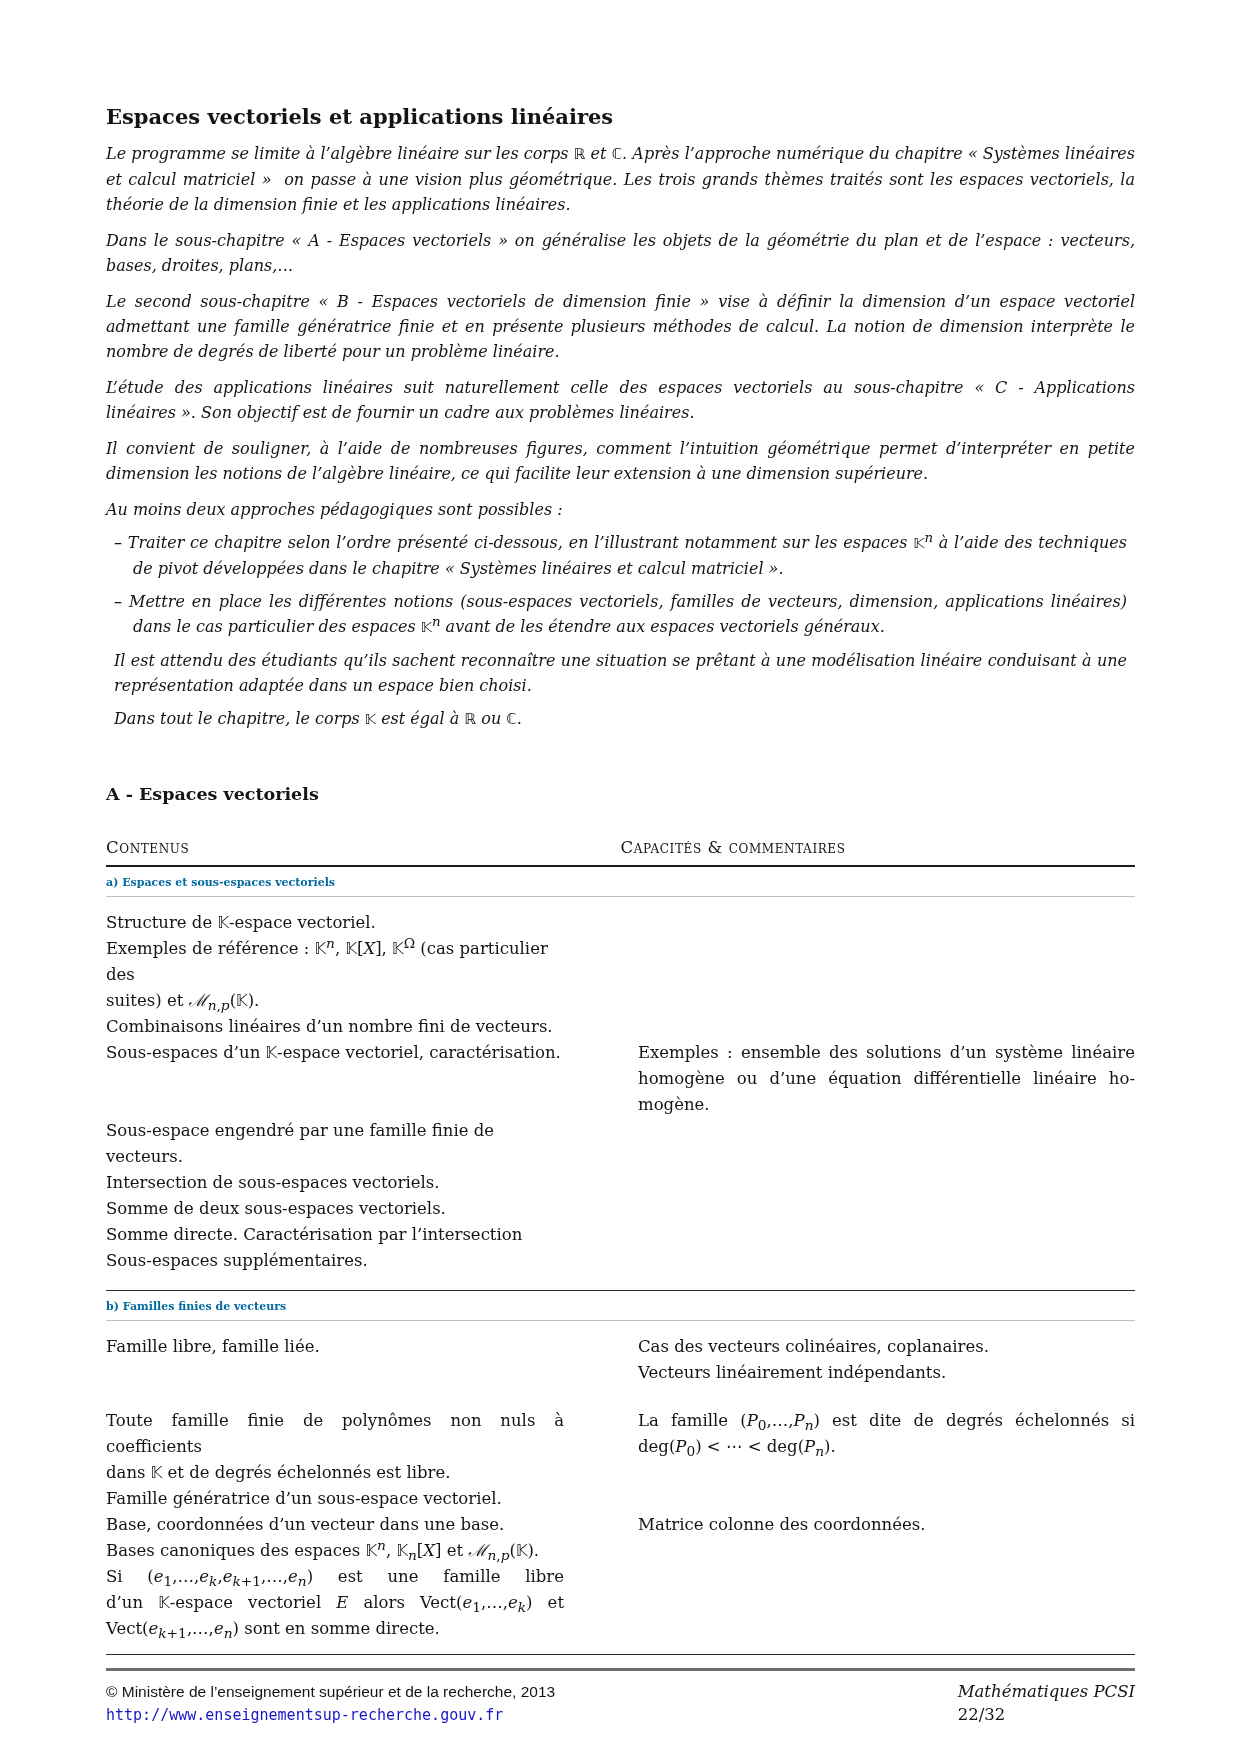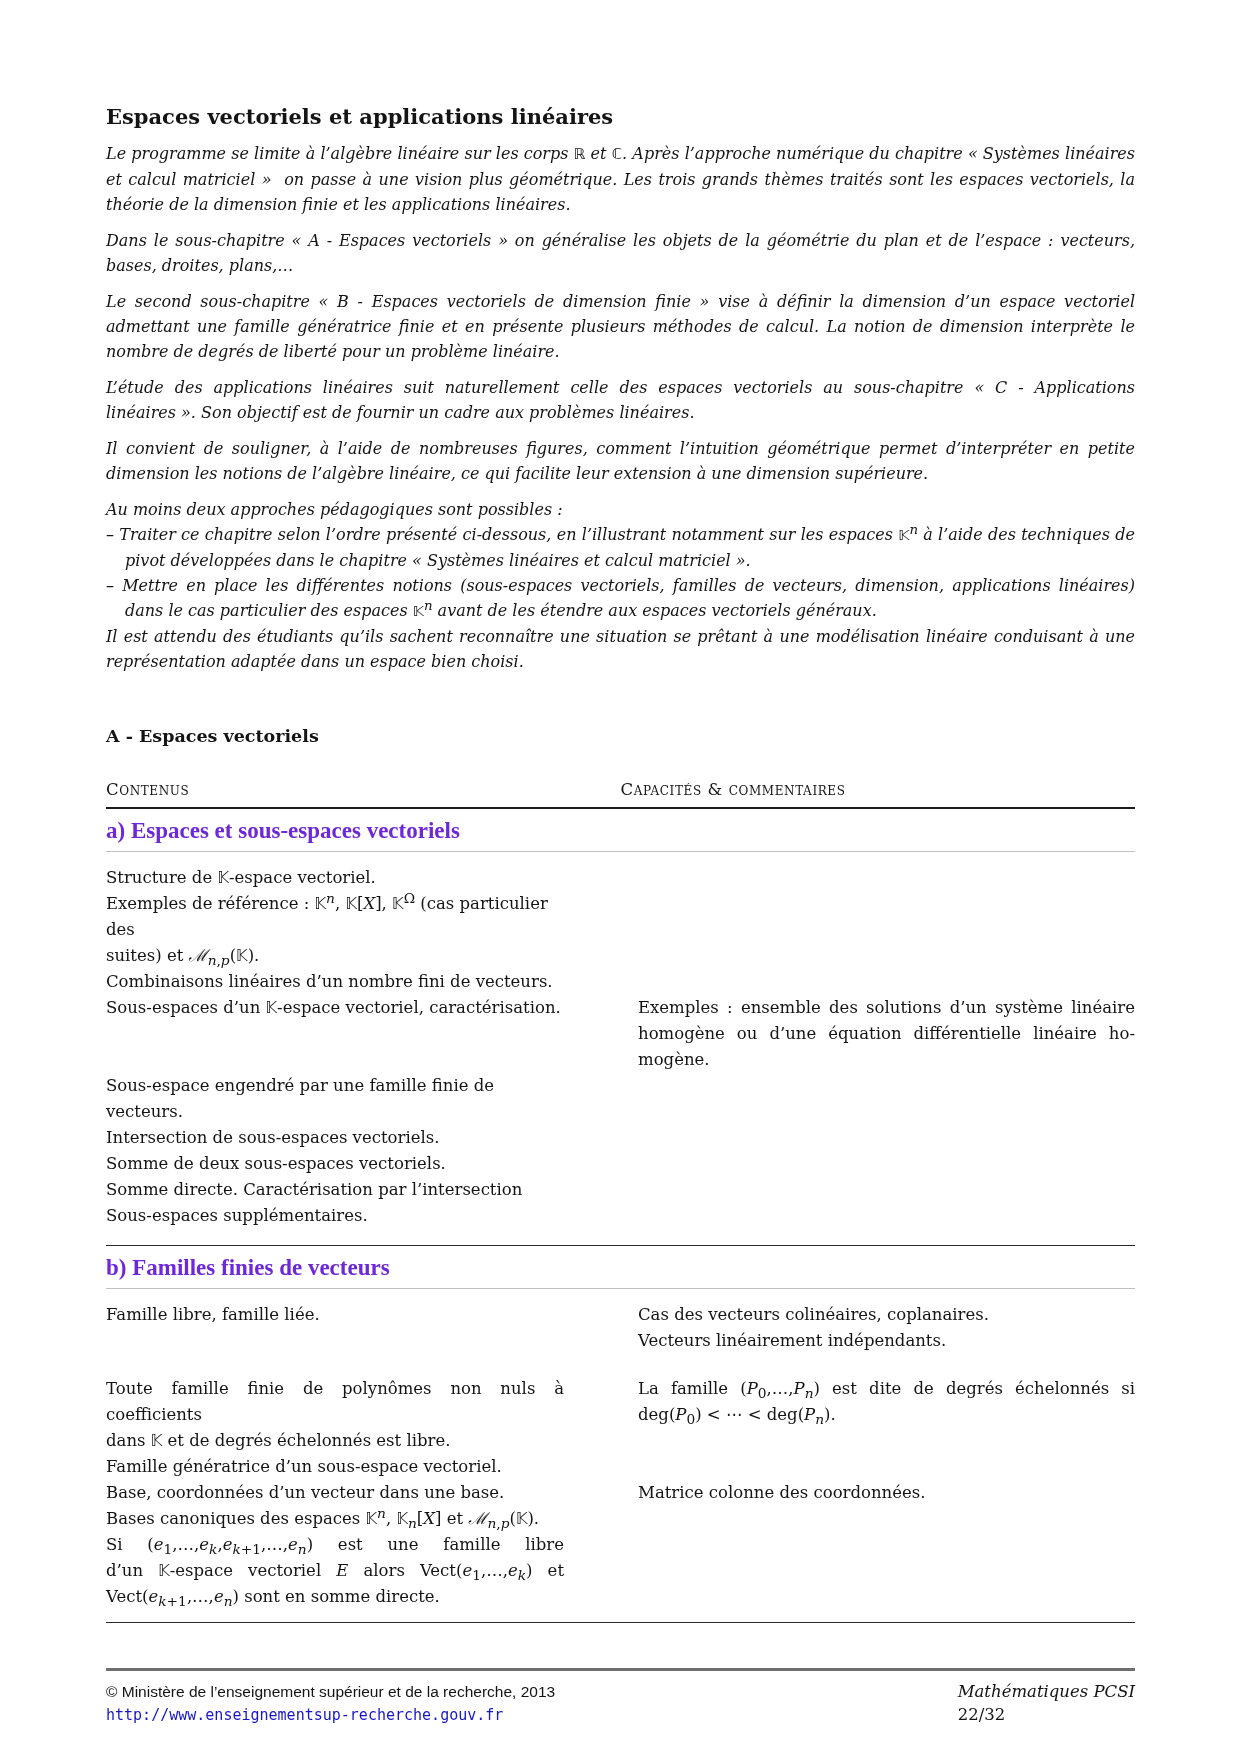--- a/index.html
+++ b/index.html
@@ -4,34 +4,34 @@
 <style>
   html,body{margin:0;padding:0;background:#ffffff;}
   body{width:1240px;height:1754px;position:relative;font-family:"DejaVu Serif",serif;color:#141414;
        -webkit-font-smoothing:antialiased;}
   .page{position:relative;width:1240px;height:1754px;overflow:hidden;}
   .content{padding:0 105px 0 106px;}
 
   h1.doctitle{font-size:21px;line-height:26px;font-weight:bold;margin:104px 0 0 0;}
 
   .intro p{font-style:italic;font-size:16px;line-height:25px;text-align:justify;margin:11px 0 0 0;}
-  .intro .tight{margin:0;}
+  .intro .tight{margin:8px;}
   .dash-item{padding-left:19px;text-indent:-19px;}
   .bb{font-style:normal;font-family:"DejaVu Sans","DejaVu Serif",sans-serif;font-size:0.93em;}
   sup,sub{line-height:0;}
 
   h2.section{font-size:17.5px;font-weight:bold;margin:52px 0 0 0;}
 
   .tablewrap{margin-top:34px;}
   .thead{display:flex;}
   .thead .th{width:50%;text-align:left;font-variant:small-caps;letter-spacing:.6px;font-size:16.5px;}
   .rule-thick{border-top:2.5px solid #1c1c1c;margin-top:8px;}
   .rule-dark{border-top:1.5px solid #2a2a2a;}
   .rule-light{border-top:1px solid #c0c0c0;}
-  .sublabel{color:#6d28d9;font-weight:bold;font-size:23px;padding:9px 0 7px 0;font-family:Liberation Serif, serif;}
+  .sublabel{color:#0369a1;font-weight:bold;font-size:11px;padding:9px 0 7px 0;}
   .rows{padding:13px 0 0 0;}
   .trow{display:flex;font-size:16.5px;line-height:26px;}
   .tcell-l{width:458px;}
   .tcell-r{width:497px;margin-left:auto;}
   .jl{display:block;text-align:justify;text-align-last:justify;}
   .gap-row{margin-top:22px;}
   .rule-above-b{margin-top:16px;}
   .rule-bottom{margin-top:12px;border-top:1.5px solid #2a2a2a;}
 
   .footer{position:absolute;left:106px;right:105px;top:1668px;}
@@ -54,20 +54,21 @@
       <p>Le programme se limite à l’algèbre linéaire sur les corps <span class="bb">ℝ</span> et <span class="bb">ℂ</span>. Après l’approche numérique du chapitre «&nbsp;Systèmes linéaires et calcul matriciel&nbsp;»&nbsp; on passe à une vision plus géométrique. Les trois grands thèmes traités sont les espaces vectoriels, la théorie de la dimension finie et les applications linéaires.</p>
       <p>Dans le sous-chapitre «&nbsp;A - Espaces vectoriels&nbsp;» on généralise les objets de la géométrie du plan et de l’espace : vecteurs, bases, droites, plans,…</p>
       <p>Le second sous-chapitre «&nbsp;B - Espaces vectoriels de dimension finie&nbsp;» vise à définir la dimension d’un espace vectoriel admettant une famille génératrice finie et en présente plusieurs méthodes de calcul. La notion de dimension interprète le nombre de degrés de liberté pour un problème linéaire.</p>
       <p>L’étude des applications linéaires suit naturellement celle des espaces vectoriels au sous-chapitre «&nbsp;C - Applications linéaires&nbsp;». Son objectif est de fournir un cadre aux problèmes linéaires.</p>
       <p>Il convient de souligner, à l’aide de nombreuses figures, comment l’intuition géométrique permet d’interpréter en petite dimension les notions de l’algèbre linéaire, ce qui facilite leur extension à une dimension supérieure.</p>
 
       <p>Au moins deux approches pédagogiques sont possibles :</p>
       <p class="tight dash-item">– Traiter ce chapitre selon l’ordre présenté ci-dessous, en l’illustrant notamment sur les espaces <span class="bb">𝕂</span><sup><i>n</i></sup> à l’aide des techniques de pivot développées dans le chapitre «&nbsp;Systèmes linéaires et calcul matriciel&nbsp;».</p>
       <p class="tight dash-item">– Mettre en place les différentes notions (sous-espaces vectoriels, familles de vecteurs, dimension, applications linéaires) dans le cas particulier des espaces <span class="bb">𝕂</span><sup><i>n</i></sup> avant de les étendre aux espaces vectoriels généraux.</p>
       <p class="tight">Il est attendu des étudiants qu’ils sachent reconnaître une situation se prêtant à une modélisation linéaire conduisant à une représentation adaptée dans un espace bien choisi.</p>
+      <p class="tight">Dans tout le chapitre, le corps <span class="bb">𝕂</span> est égal à <span class="bb">ℝ</span> ou <span class="bb">ℂ</span>.</p>
     </div>
 
     <h2 class="section">A - Espaces vectoriels</h2>
 
     <div class="tablewrap">
       <div class="thead">
         <div class="th">Contenus</div>
         <div class="th">Capacités &amp; commentaires</div>
       </div>
       <div class="rule-thick"></div>

